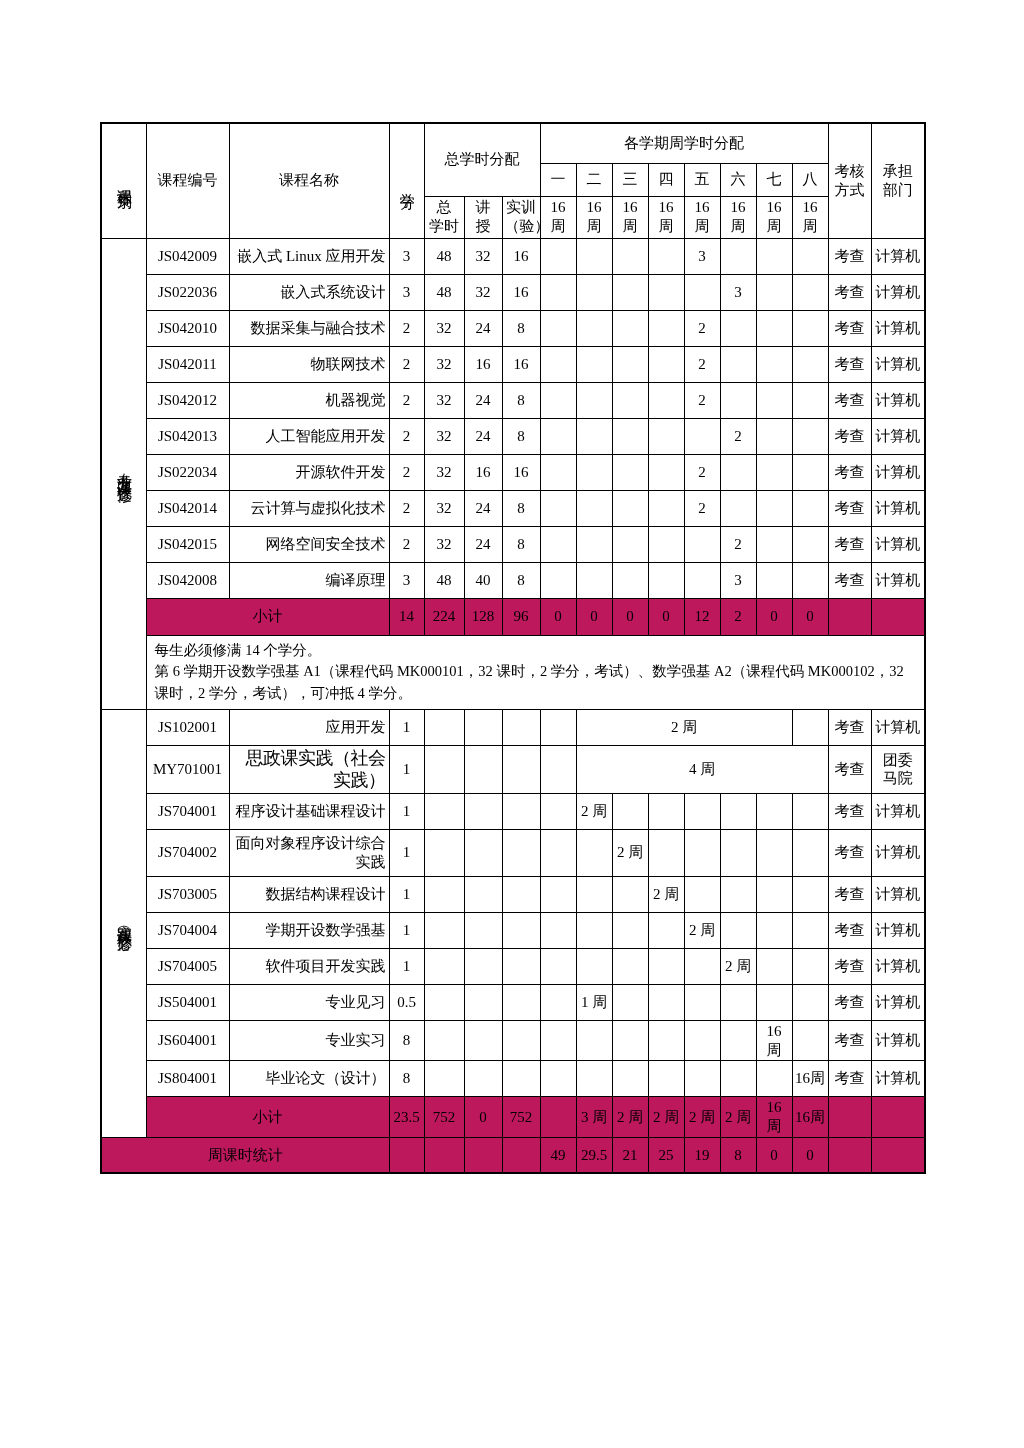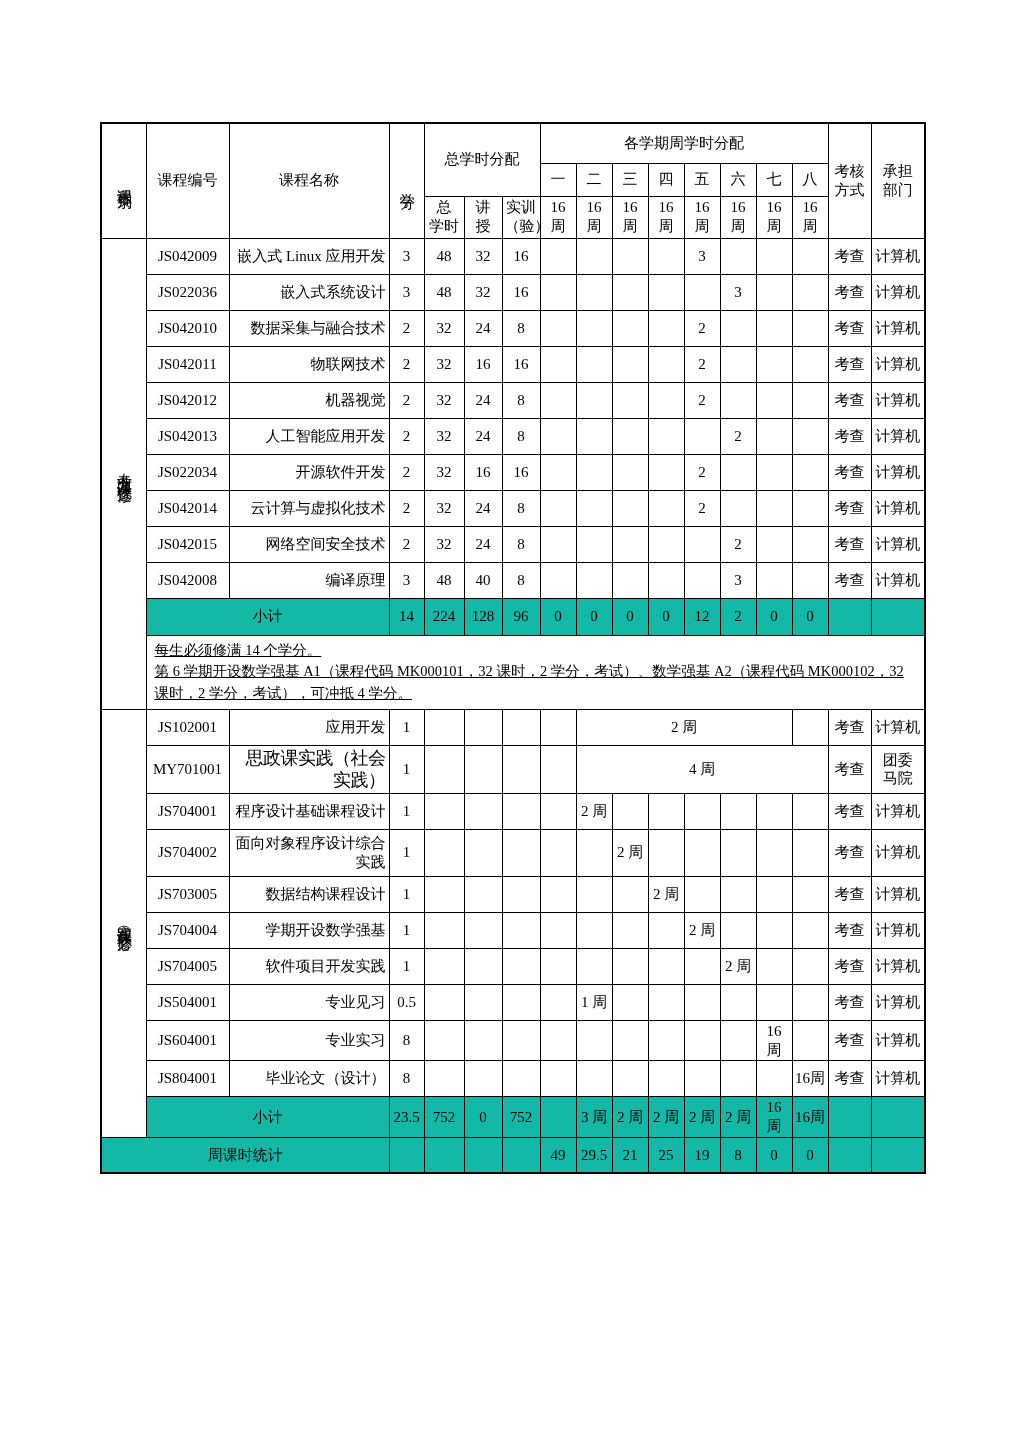--- a/index.html
+++ b/index.html
@@ -3,22 +3,22 @@
 <meta charset="utf-8">
 <style>
   html,body{margin:0;padding:0;background:#fff;}
   body{width:1024px;height:1448px;position:relative;font-family:"Liberation Serif","DejaVu Serif",serif;color:#000;}
   .sheet{position:absolute;left:100px;top:122px;}
   table{border-collapse:collapse;table-layout:fixed;width:824px;border:2px solid #000;}
   th,td{border:1px solid #000;font-size:15px;font-weight:normal;text-align:center;vertical-align:middle;padding:1px 2px;white-space:pre-line;line-height:1.25;overflow:hidden;}
   thead th{font-weight:normal;}
   td.name{text-align:right;padding:1px 3px 1px 4px;white-space:normal;}
   td.sq{font-size:18px;letter-spacing:-0.5px;}
-  td.note{text-align:left;white-space:pre-line;padding:4px 8px;line-height:1.5;font-size:14.5px;text-decoration:underline;}
-  tr.grey td{background:#14b8a6;}
+  td.note{text-align:left;white-space:pre-line;padding:4px 8px;line-height:1.5;font-size:14.5px;}
+  tr.grey td{background:#be185d;}
   .vert{writing-mode:vertical-rl;display:inline-block;line-height:1.15;letter-spacing:2px;}
   tr.h1{height:40px;} tr.h2{height:33px;} tr.h3{height:42px;}
   tbody tr{height:36px;}
   tr.rh-sub{height:37px;} tr.rh-note{height:60px;} tr.rh-szp{height:44px;} tr.rh-mx{height:47px;} tr.rh-ft{height:36px;border-radius:17px;}
 </style>
 </head>
 <body>
 
 <div class="sheet">
 <table>

